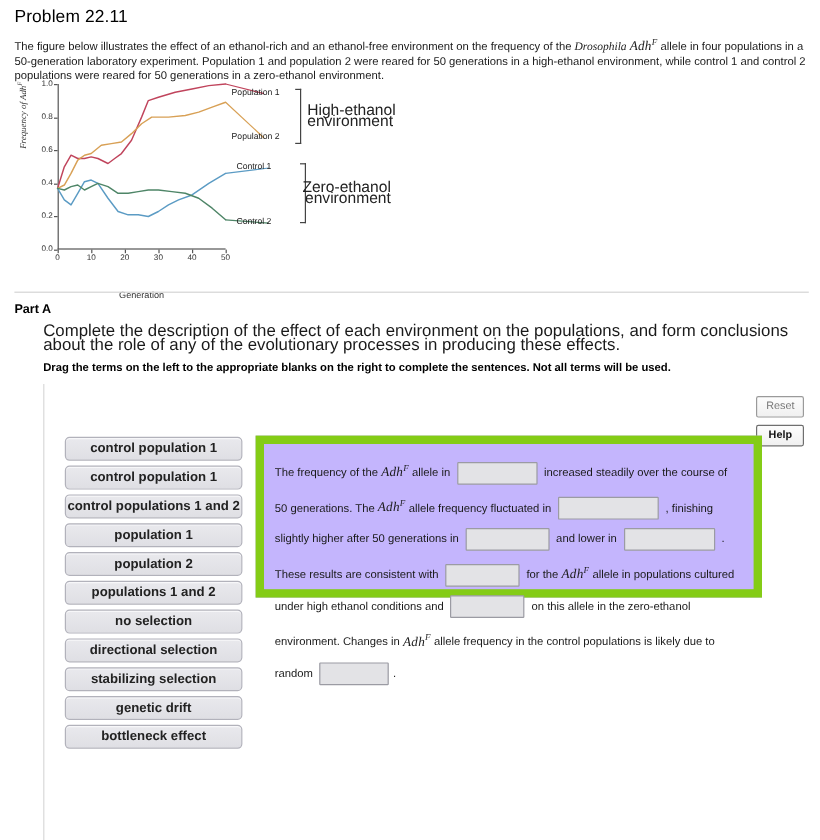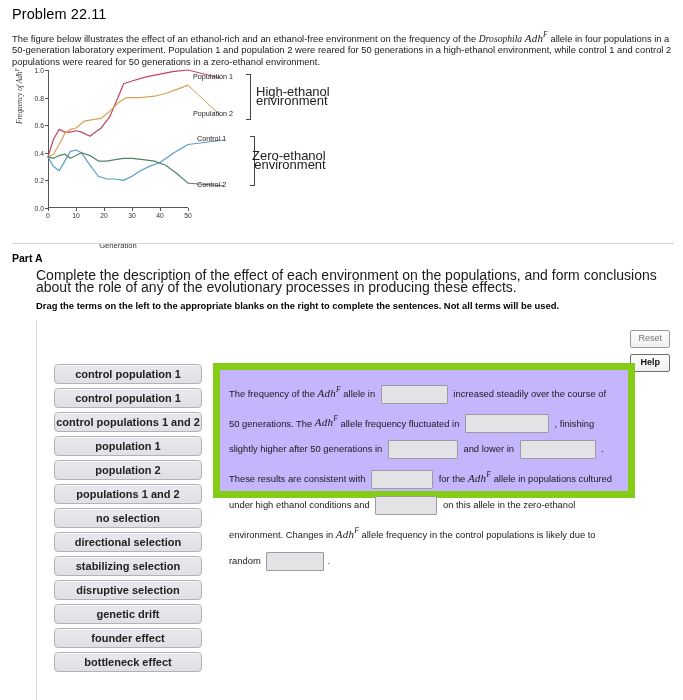--- a/index.html
+++ b/index.html
@@ -228,23 +228,21 @@
   <div class="terms" id="terms">
       <div class="term">control population 1</div>
       <div class="term">control population 1</div>
       <div class="term">control populations 1 and 2</div>
       <div class="term">population 1</div>
       <div class="term">population 2</div>
       <div class="term">populations 1 and 2</div>
       <div class="term">no selection</div>
       <div class="term">directional selection</div>
       <div class="term">stabilizing selection</div>
-      <div class="term">disruptive selection</div>
       <div class="term">genetic drift</div>
-      <div class="term">founder effect</div>
       <div class="term">bottleneck effect</div>
     </div>
 
   <div class="answer-panel">
     <div class="sent">
       <span>The frequency of the </span><span class="mathf"><span>Adh</span><sup>F</sup></span><span> allele in </span><span class="blank b1"></span><span> increased steadily over the course of 50 generations. The </span><span class="mathf"><span>Adh</span><sup>F</sup></span><span> allele frequency fluctuated in </span><span class="blank b2"></span><span> , finishing slightly higher after 50 generations in </span><span class="blank b3"></span><span> and lower in </span><span class="blank b4"></span><span> . These results are consistent with </span><span class="blank b5"></span><span> for the </span><span class="mathf"><span>Adh</span><sup>F</sup></span><span> allele in populations cultured under high ethanol conditions and </span><span class="blank b6"></span><span> on this allele in the zero-ethanol environment. Changes in </span><span class="mathf"><span>Adh</span><sup>F</sup></span><span> allele frequency in the control populations is likely due to random </span><span class="blank b7"></span><span>.</span>
     </div>
   </div>
 
 </div>

